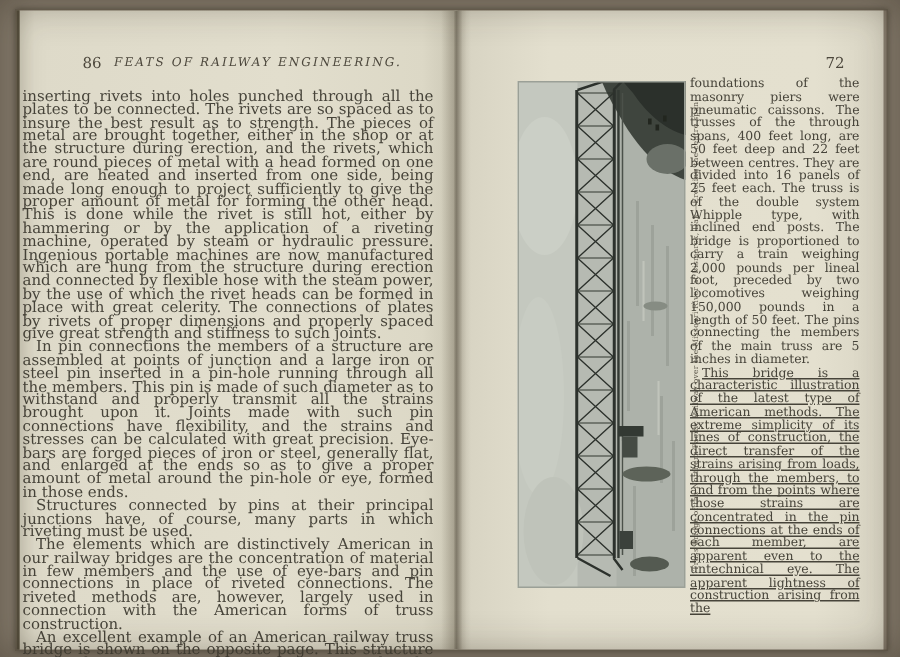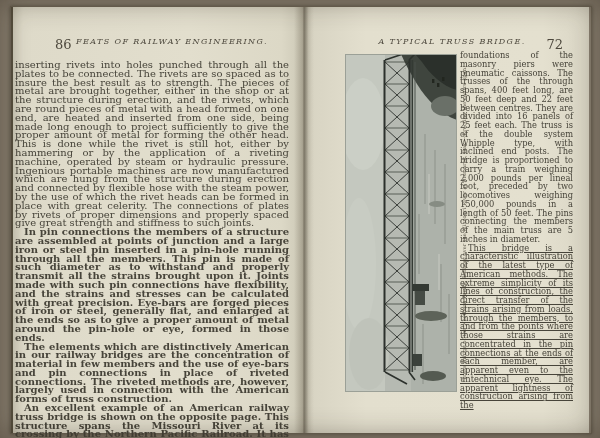--- a/index.html
+++ b/index.html
@@ -17,27 +17,27 @@
     border-left:2px solid #57503f;
   }
   .page-right{
     left:292px;width:286px;
     background:linear-gradient(90deg,#bab5a4 0,#d8d4c3 8px,#e3dfce 22%,#e4e0cf 84%,#d9d5c4 100%);
   }
   .gutter{position:absolute;left:283px;top:0;width:20px;height:426px;pointer-events:none;
     background:linear-gradient(90deg,rgba(80,70,52,0) 0,rgba(80,70,52,.28) 42%,rgba(52,44,30,.45) 52%,rgba(80,70,52,.12) 72%,rgba(80,70,52,0) 100%);}
   .runhead{position:relative;height:12px;margin-top:30px;font-style:italic;font-size:8px;letter-spacing:1.4px;color:#4c473c;}
   .runhead .title{position:absolute;left:12px;right:0;text-align:center;}
-  .runhead .folio{position:absolute;font-style:normal;letter-spacing:0;font-size:13px;}
+  .runhead .folio{position:absolute;font-style:normal;letter-spacing:0;font-size:10px;}
   .page-left .folio{left:42px;}
   .page-right .folio{right:26px;}
   .page-left .title{padding-left:14px;}
   .bodytext{margin:12px 16px 0 2px;font-size:10px;line-height:8.8px;text-align:justify;}
   .bodytext p{margin:0;}
-  .bodytext p.ind{text-indent:9px;font-weight:bold;}
+  .bodytext p.ind{text-indent:9px;}
   .figure{position:absolute;left:42px;top:47px;width:112px;height:338px;}
   .figure svg{display:block;}
   .fig-caption{
     position:absolute;left:156px;top:47px;height:338px;width:9px;
     display:flex;align-items:center;justify-content:center;
   }
   .fig-caption span{
     writing-mode:vertical-rl;transform:rotate(180deg);
     font-size:5px;letter-spacing:.2px;color:#5c574b;white-space:nowrap;
   }
@@ -51,28 +51,28 @@
 <div class="book">
 
   <div class="page page-left">
     <div class="runhead">
       <span class="folio">86</span>
       <span class="title">FEATS OF RAILWAY ENGINEERING.</span>
     </div>
     <div class="bodytext">
       <p>inserting rivets into holes punched through all the plates to be connected.  The rivets are so spaced as to insure the best result as to strength.  The pieces of metal are brought together, either in the shop or at the structure during erection, and the rivets, which are round pieces of metal with a head formed on one end, are heated and inserted from one side, being made long enough to project sufficiently to give the proper amount of metal for forming the other head.   This is done while the rivet is still hot, either by hammering or by the application of a riveting machine, operated by steam or hydraulic pressure.  Ingenious portable machines are now manufactured which are hung from the structure during erection and connected by flexible hose with the steam power, by the use of which the rivet heads can be formed in place with great celerity.  The connections of plates by rivets of proper dimensions and properly spaced give great strength and stiffness to such joints.</p>
       <p class="ind">In pin connections the members of a structure are assembled at points of junction and a large iron or steel pin inserted in a pin-hole running through all the members.  This pin is made of such diameter as to withstand and properly transmit all the strains brought upon it.  Joints made with such pin connections have flexibility, and the strains and stresses can be calculated with great precision.  Eye-bars are forged pieces of iron or steel, generally flat, and enlarged at the ends so as to give a proper amount of metal around the pin-hole or eye, formed in those ends.</p>
+      <p class="ind">Structures connected by pins at their principal junctions have, of course, many parts in which riveting must be used.</p>
       <p class="ind">The elements which are distinctively American in our railway bridges are the concentration of material in few members and the use of eye-bars and pin connections in place of riveted connections.  The riveted methods are, however, largely used in connection with the American forms of truss construction.</p>
       <p class="ind">An excellent example of an American railway truss bridge is shown on the opposite page.  This structure spans the Missouri River at its crossing by the Northern Pacific Railroad.  It has three through spans of 400 feet each and two deck spans of 113 feet each. The bottom chords of the long spans are 50 feet above high water, which at this place is 1,636 feet above the level of the sea.  The</p>
     </div>
   </div>
 
   <div class="page page-right">
     <div class="runhead">
-      <span class="title">A TYPICAL TRUSS BRIDGE.</span>
       <span class="folio">72</span>
     </div>
 
     <div class="figure">
       <svg width="112" height="338" viewBox="0 0 112 338" xmlns="http://www.w3.org/2000/svg">
 
         <rect x="0" y="0" width="112" height="338" fill="#b6bab2"></rect>
 
         <rect x="0" y="0" width="40" height="338" fill="#c4c8bf"></rect>
         <ellipse cx="18" cy="70" rx="22" ry="46" fill="#cbcfc6"></ellipse>

